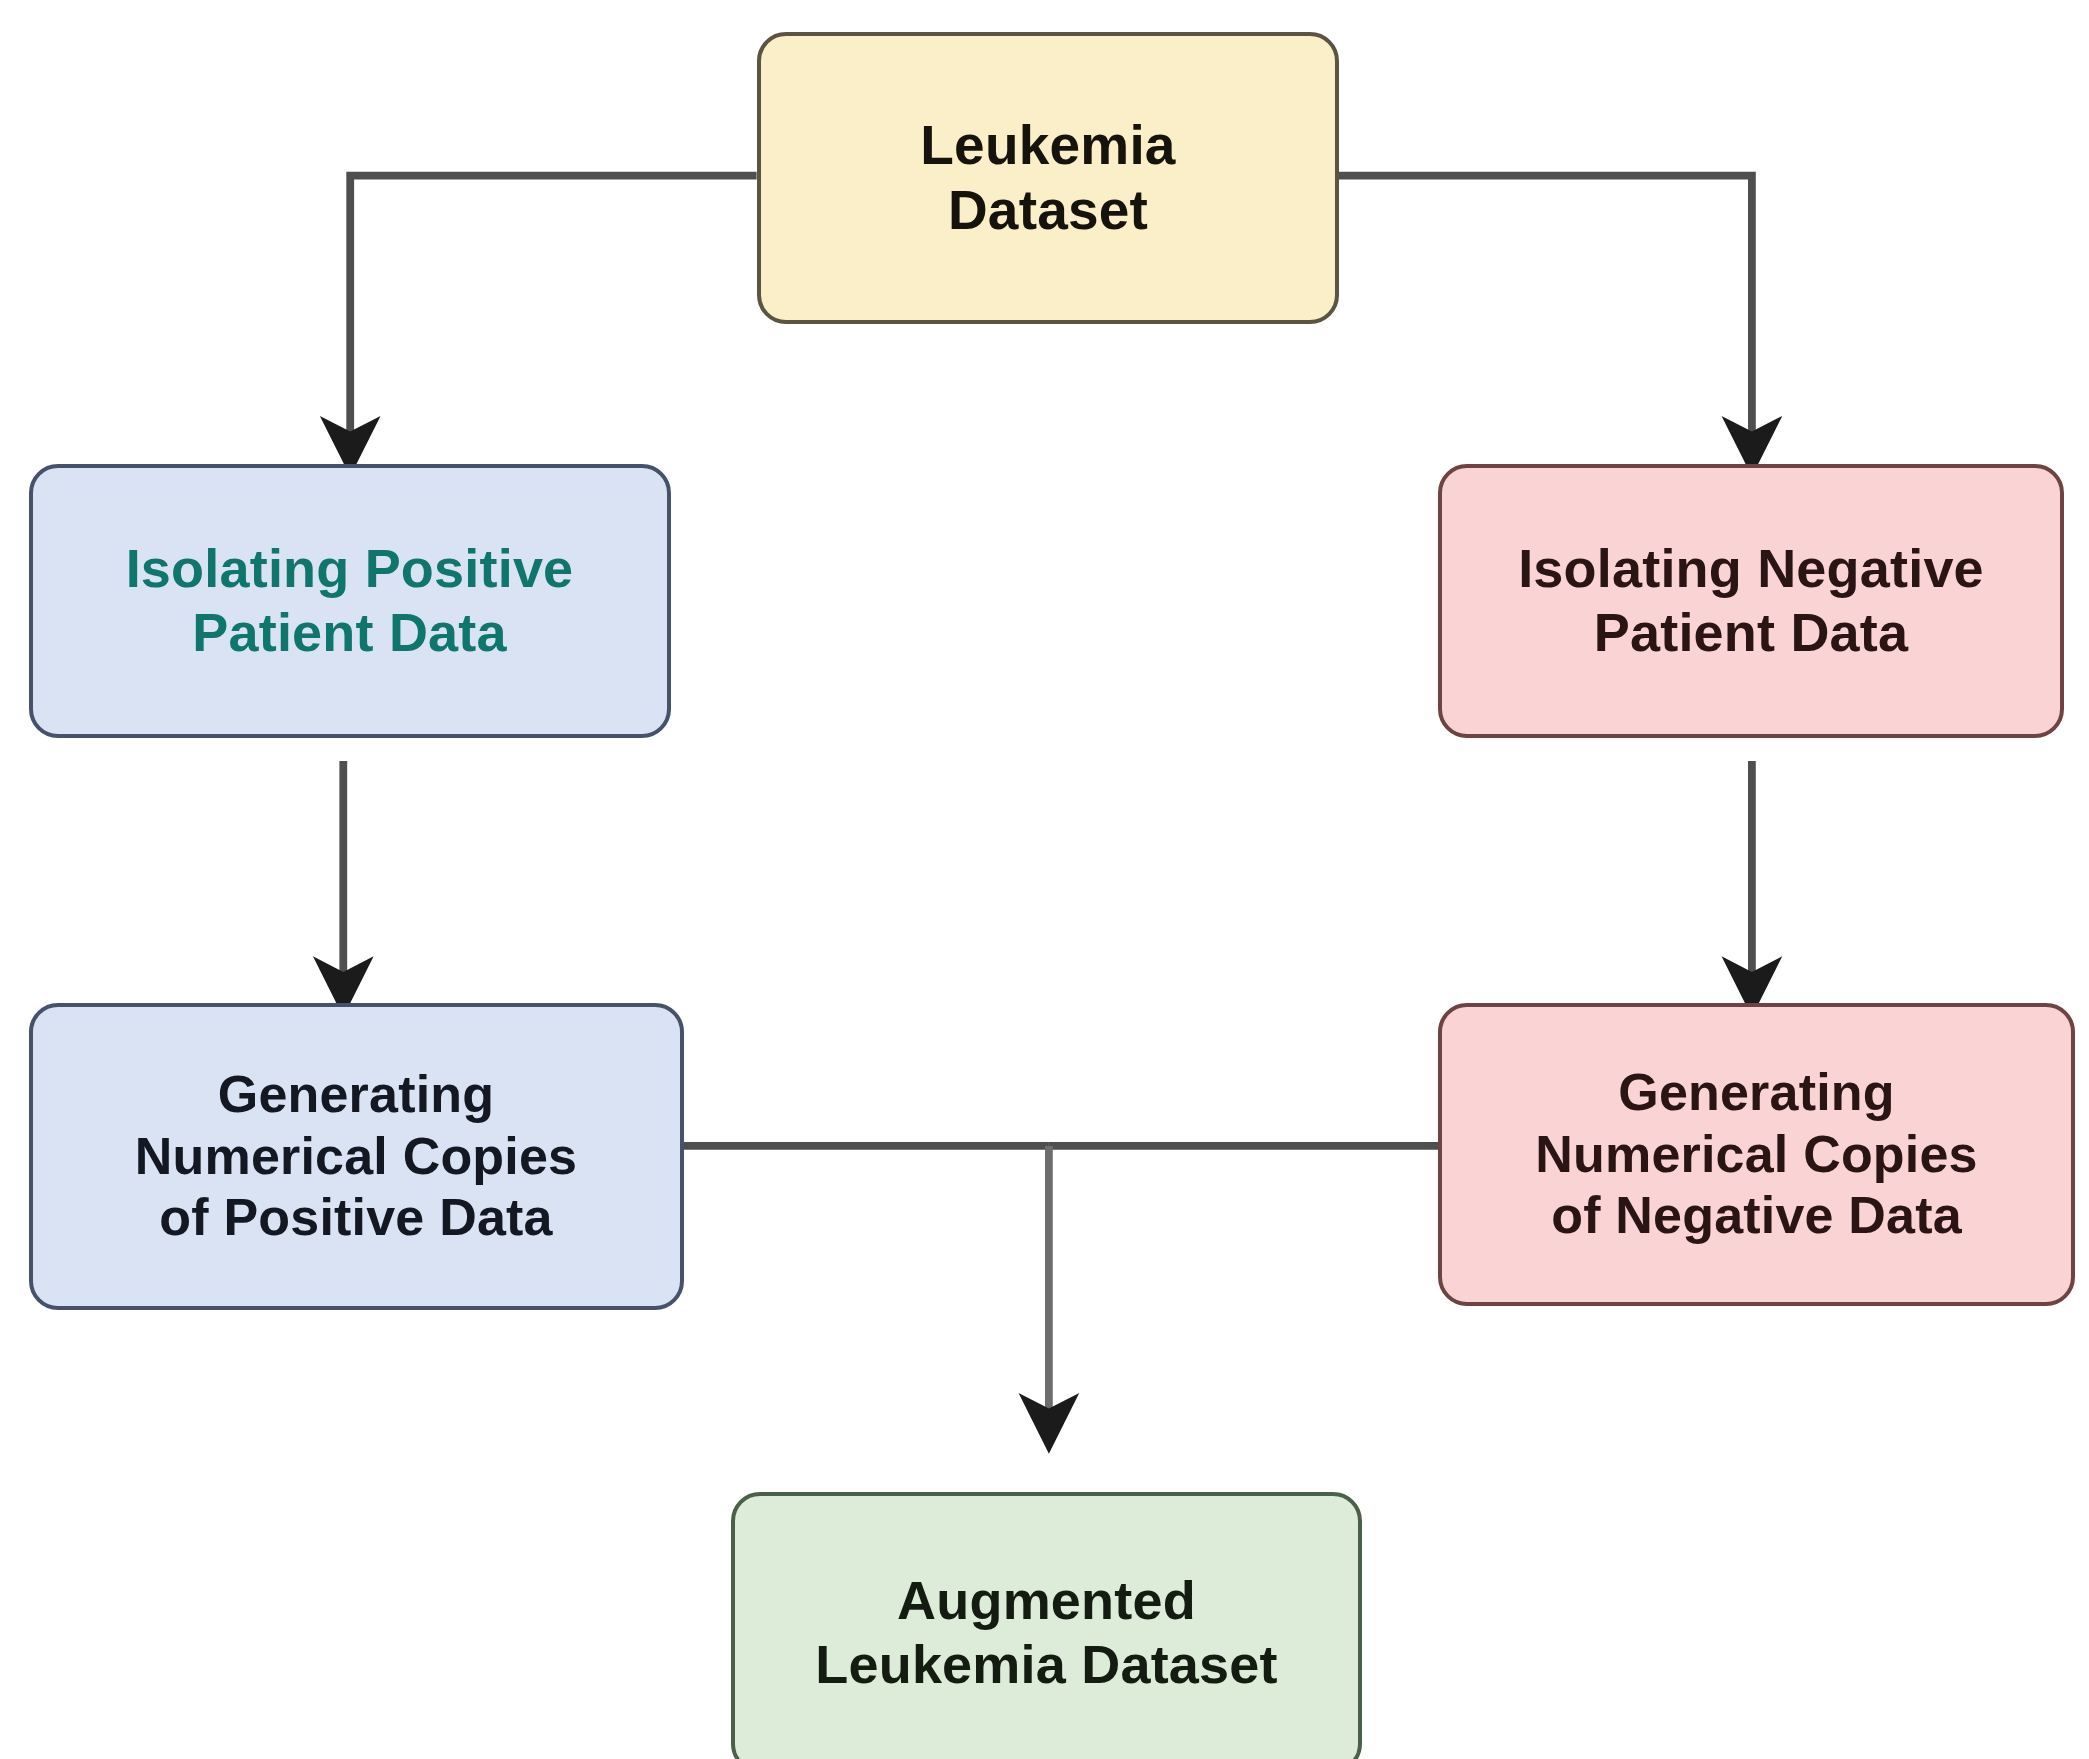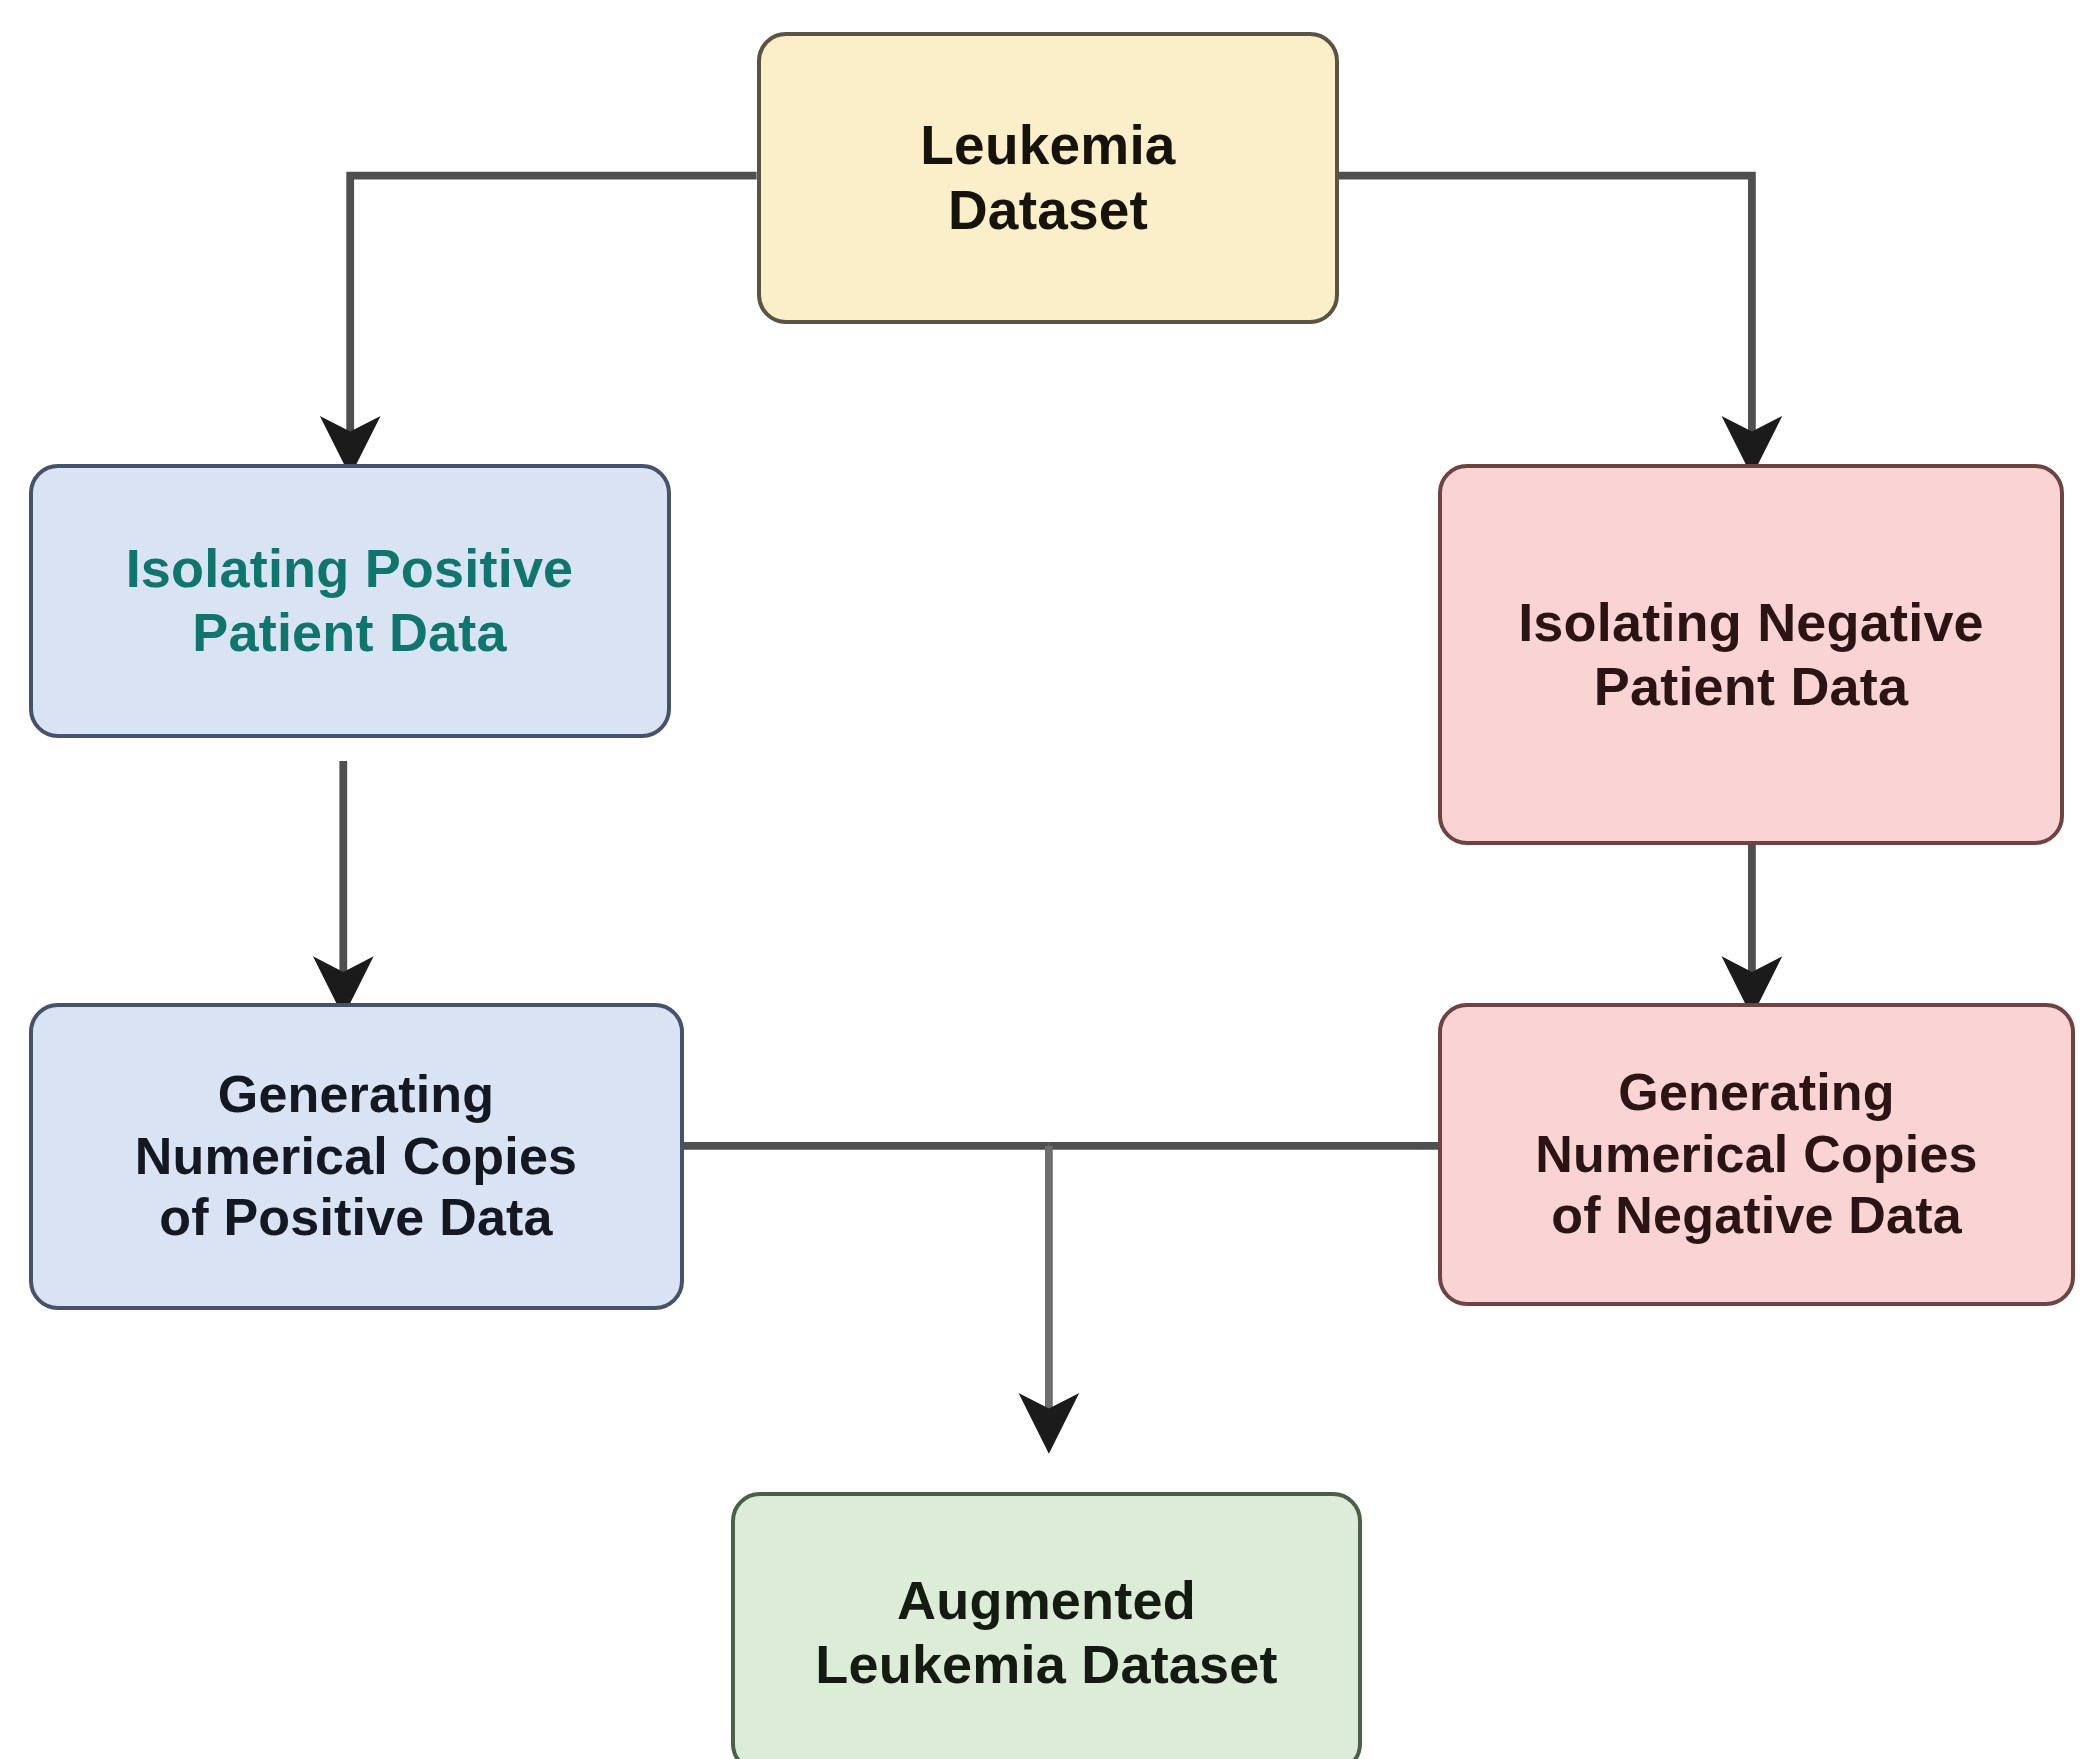--- a/index.html
+++ b/index.html
@@ -56,21 +56,21 @@
   #node-isolate-positive {
     left: 28.5px;   top: 464px;
     width: 642px; height: 274px;
     background: #dae3f3;
     border-color: #46516a;
     color: #0f766e;
     font-size: 54px;
   }
   #node-isolate-negative {
     left: 1438px; top: 464px;
-    width: 626px; height: 381px;
+    width: 626px; height: 274px;
     background: #fad4d4;
     border-color: #6d4443;
     color: #2a1414;
     font-size: 54px;
   }
   #node-generate-positive {
     left: 28.5px;   top: 1003px;
     width: 655px; height: 307px;
     background: #dae3f3;
     border-color: #46516a;

